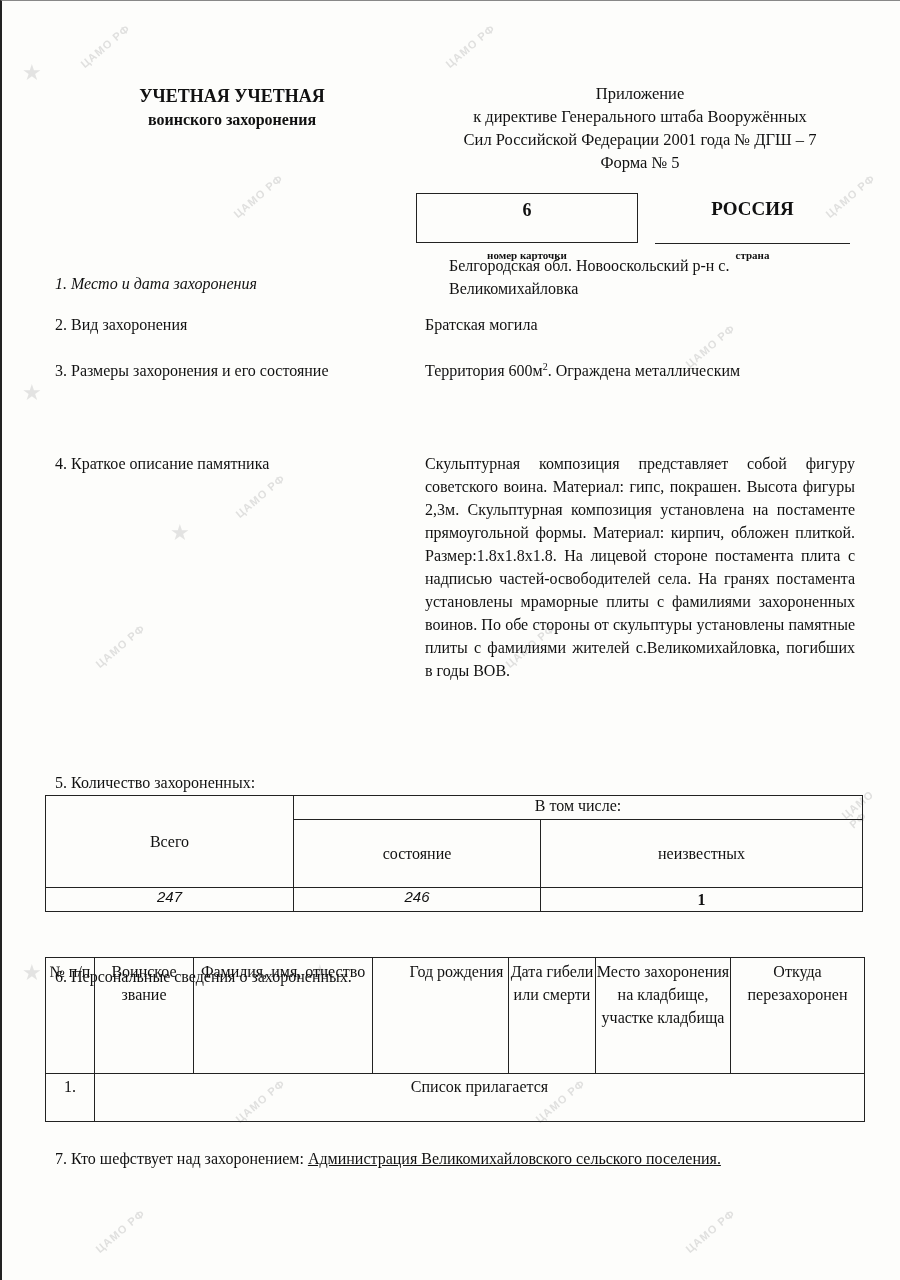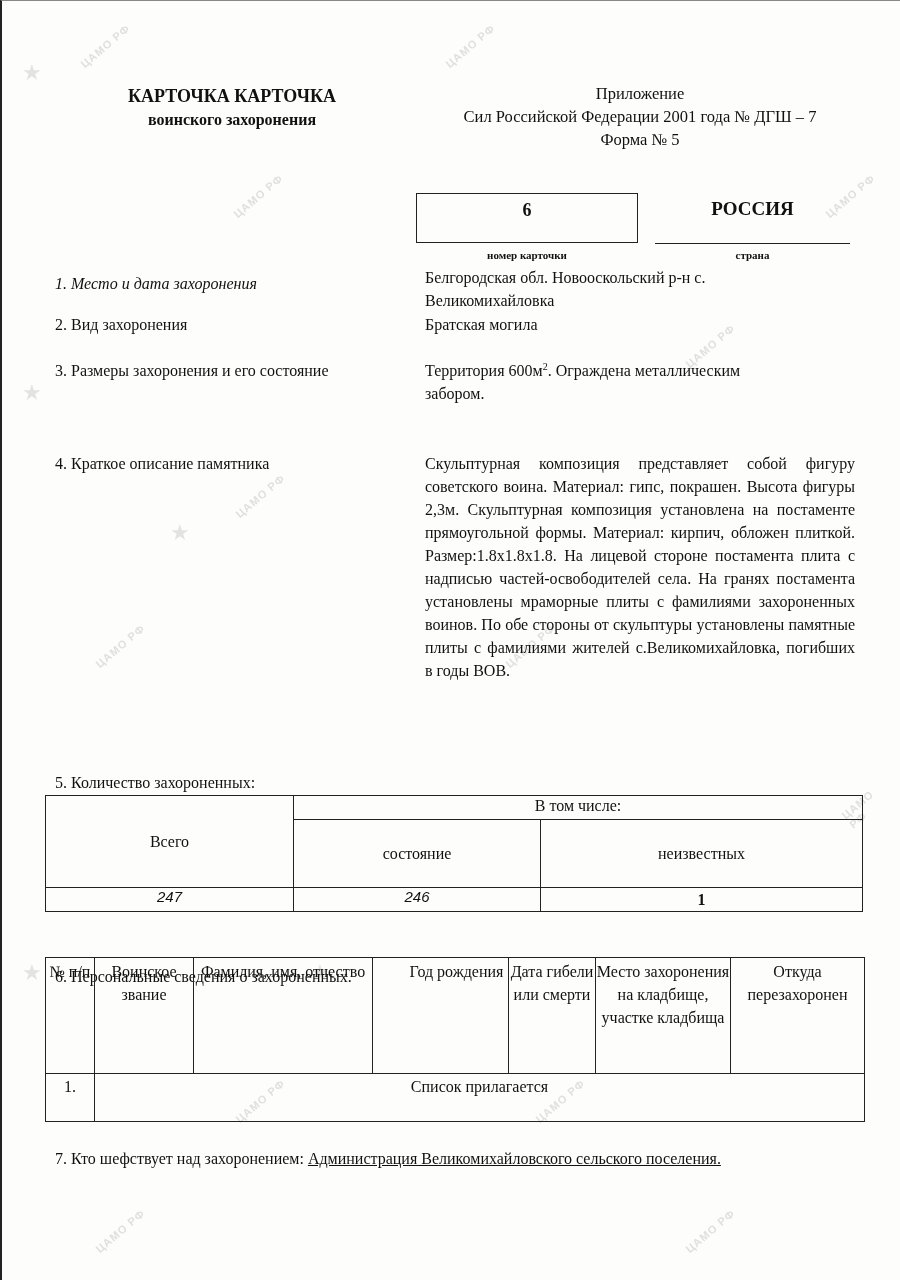--- a/index.html
+++ b/index.html
@@ -55,48 +55,48 @@
 <div class="wm" style="left:530px;top:1095px;">ЦАМО РФ</div>
 <div class="wm" style="left:90px;top:1225px;">ЦАМО РФ</div>
 <div class="wm" style="left:680px;top:1225px;">ЦАМО РФ</div>
 <div class="wm-star" style="left:22px;top:60px;">★</div>
 <div class="wm-star" style="left:22px;top:380px;">★</div>
 <div class="wm-star" style="left:170px;top:520px;">★</div>
 <div class="wm-star" style="left:22px;top:960px;">★</div>
 <div class="wm-star" style="left:310px;top:960px;">★</div>
 
 <div class="abs title">
-  <div>КАРТОЧКА КАРТОЧКА</div>
+  <div>УЧЕТНАЯ УЧЕТНАЯ</div>
   <div class="t2">воинского захоронения</div>
 </div>
 <div class="abs appendix">
   <div>Приложение</div>
+  <div>к директиве Генерального штаба Вооружённых</div>
   <div>Сил Российской Федерации 2001 года № ДГШ – 7</div>
   <div>Форма № 5</div>
 </div>
 
 <div class="abs cardbox">6</div>
 <div class="abs card-cap">номер карточки</div>
 <div class="abs country">РОССИЯ</div>
 <div class="abs country-line"></div>
 <div class="abs country-cap">страна</div>
 
 <div class="abs lbl" style="top:272px;font-style:italic;">1. Место и дата захоронения</div>
-<div class="abs val" style="top:266px;">
+<div class="abs val" style="top:254px;margin-left:24px;">
   <div>Белгородская обл. Новооскольский р-н с.</div>
   <div>Великомихайловка</div>
 </div>
 
 <div class="abs lbl" style="top:313px;">2. Вид захоронения</div>
 <div class="abs val" style="top:313px;">Братская могила</div>
 
 <div class="abs lbl" style="top:359px;">3. Размеры захоронения и его состояние</div>
 <div class="abs val" style="top:359px;">
   <div><span>Территория 600м</span><sup>2</sup><span>.  Ограждена металлическим</span></div>
-  <div>забором.</div>
 </div>
 
 <div class="abs lbl" style="top:452px;">
   <div>4. Краткое описание памятника</div>
 </div>
 <div class="abs desc" style="top:452px;">Скульптурная композиция представляет собой фигуру советского воина. Материал: гипс, покрашен. Высота фигуры 2,3м. Скульптурная композиция установлена на постаменте прямоугольной формы. Материал: кирпич, обложен плиткой. Размер:1.8х1.8х1.8. На лицевой стороне постамента плита с надписью частей-освободителей села. На гранях постамента установлены мраморные плиты с фамилиями захороненных воинов. По обе стороны от скульптуры установлены памятные плиты с фамилиями жителей с.Великомихайловка, погибших в годы ВОВ.</div>
 
 <div class="abs sec-title" style="top:774px;">5. Количество захороненных:</div>
 <table class="t5" style="left:45px; top:795px; width:818px;">
   <tbody>

